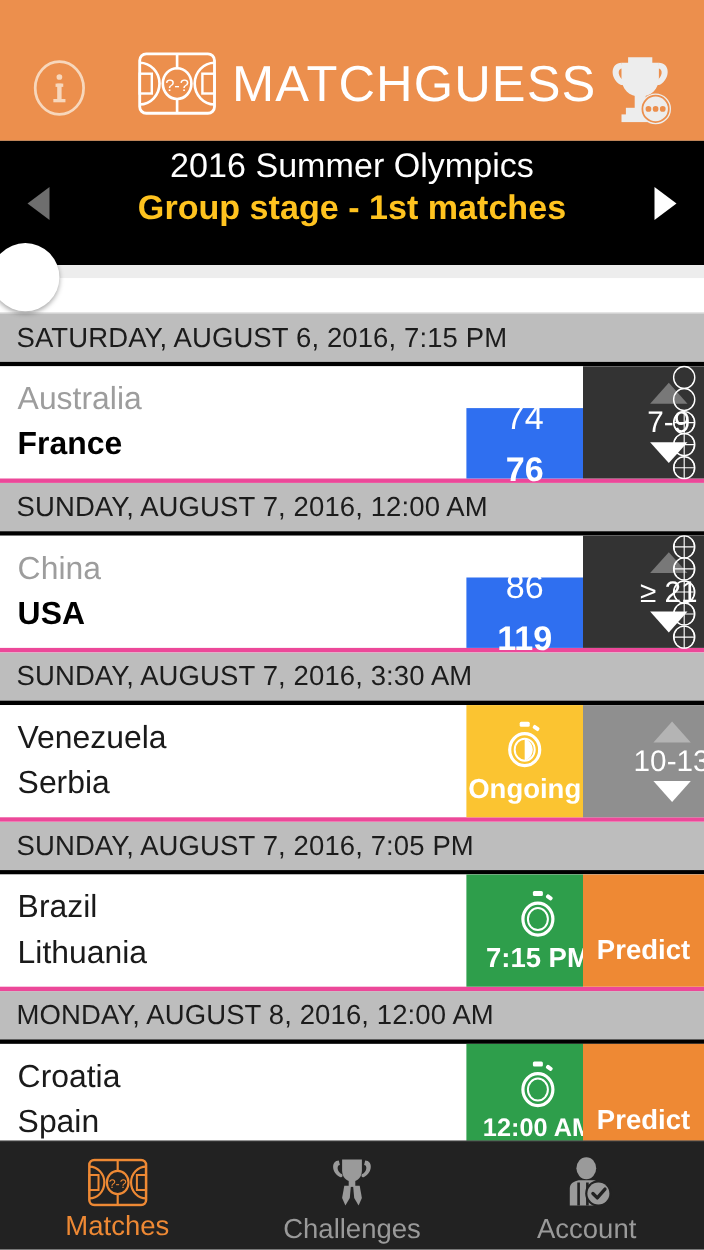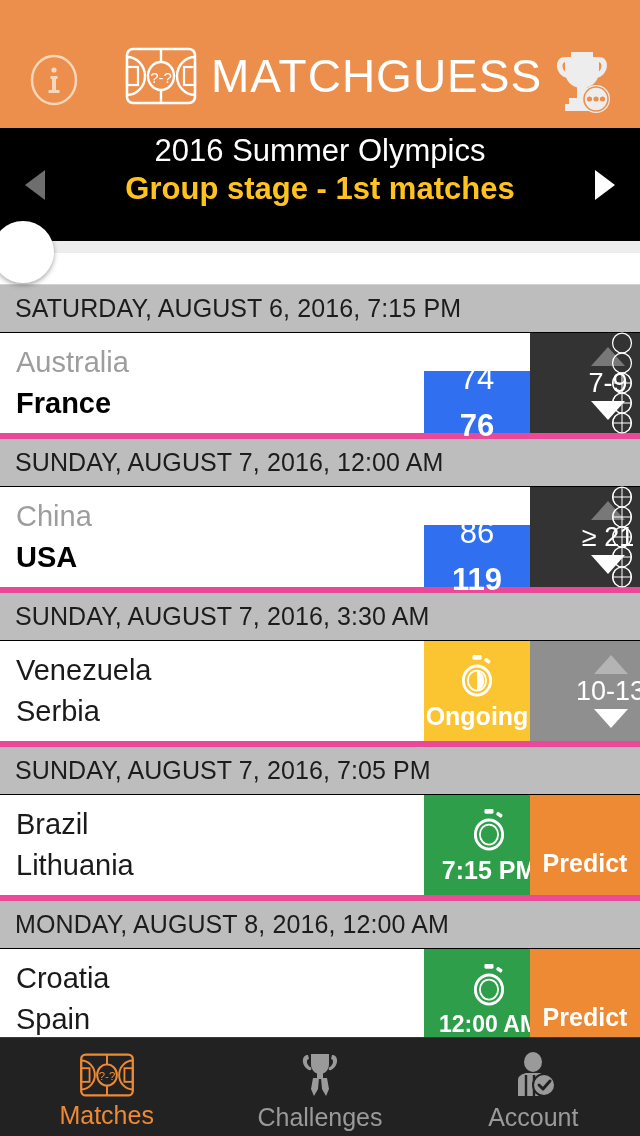--- a/index.html
+++ b/index.html
@@ -79,27 +79,27 @@
   }
   .topgap { width:640px; height:12px; background:#ededed; }
   .topgap2 { width:640px; height:32px; background:#ffffff;
              border-bottom:1px solid #d2d2d2; }
 
   .date-hdr {
     width:640px; height:48px; background:#BDBDBD;
     display:flex; align-items:center;
     padding-left:15px;
     color:#1c1c1c; font-size:25px; letter-spacing:0.1px;
-    border-bottom:1px solid #000000;
+    border-bottom:4px solid #000000;
   }
 
   .match-row {
     width:640px; height:106px; background:#ffffff;
     display:flex; position:relative;
-    border-bottom:6px solid #ec4899;
+    border-bottom:4px solid #ec4899;
   }
   .teams {
     flex:1 1 auto; padding-left:16px;
     display:flex; flex-direction:column; justify-content:center; gap:12px;
   }
   .team { font-size:29px; line-height:1; }
   .team.loser  { color:#9d9d9d; font-weight:400; }
   .team.winner { color:#000000; font-weight:700; }
   .team.plain  { color:#1a1a1a; font-weight:400; }
 

